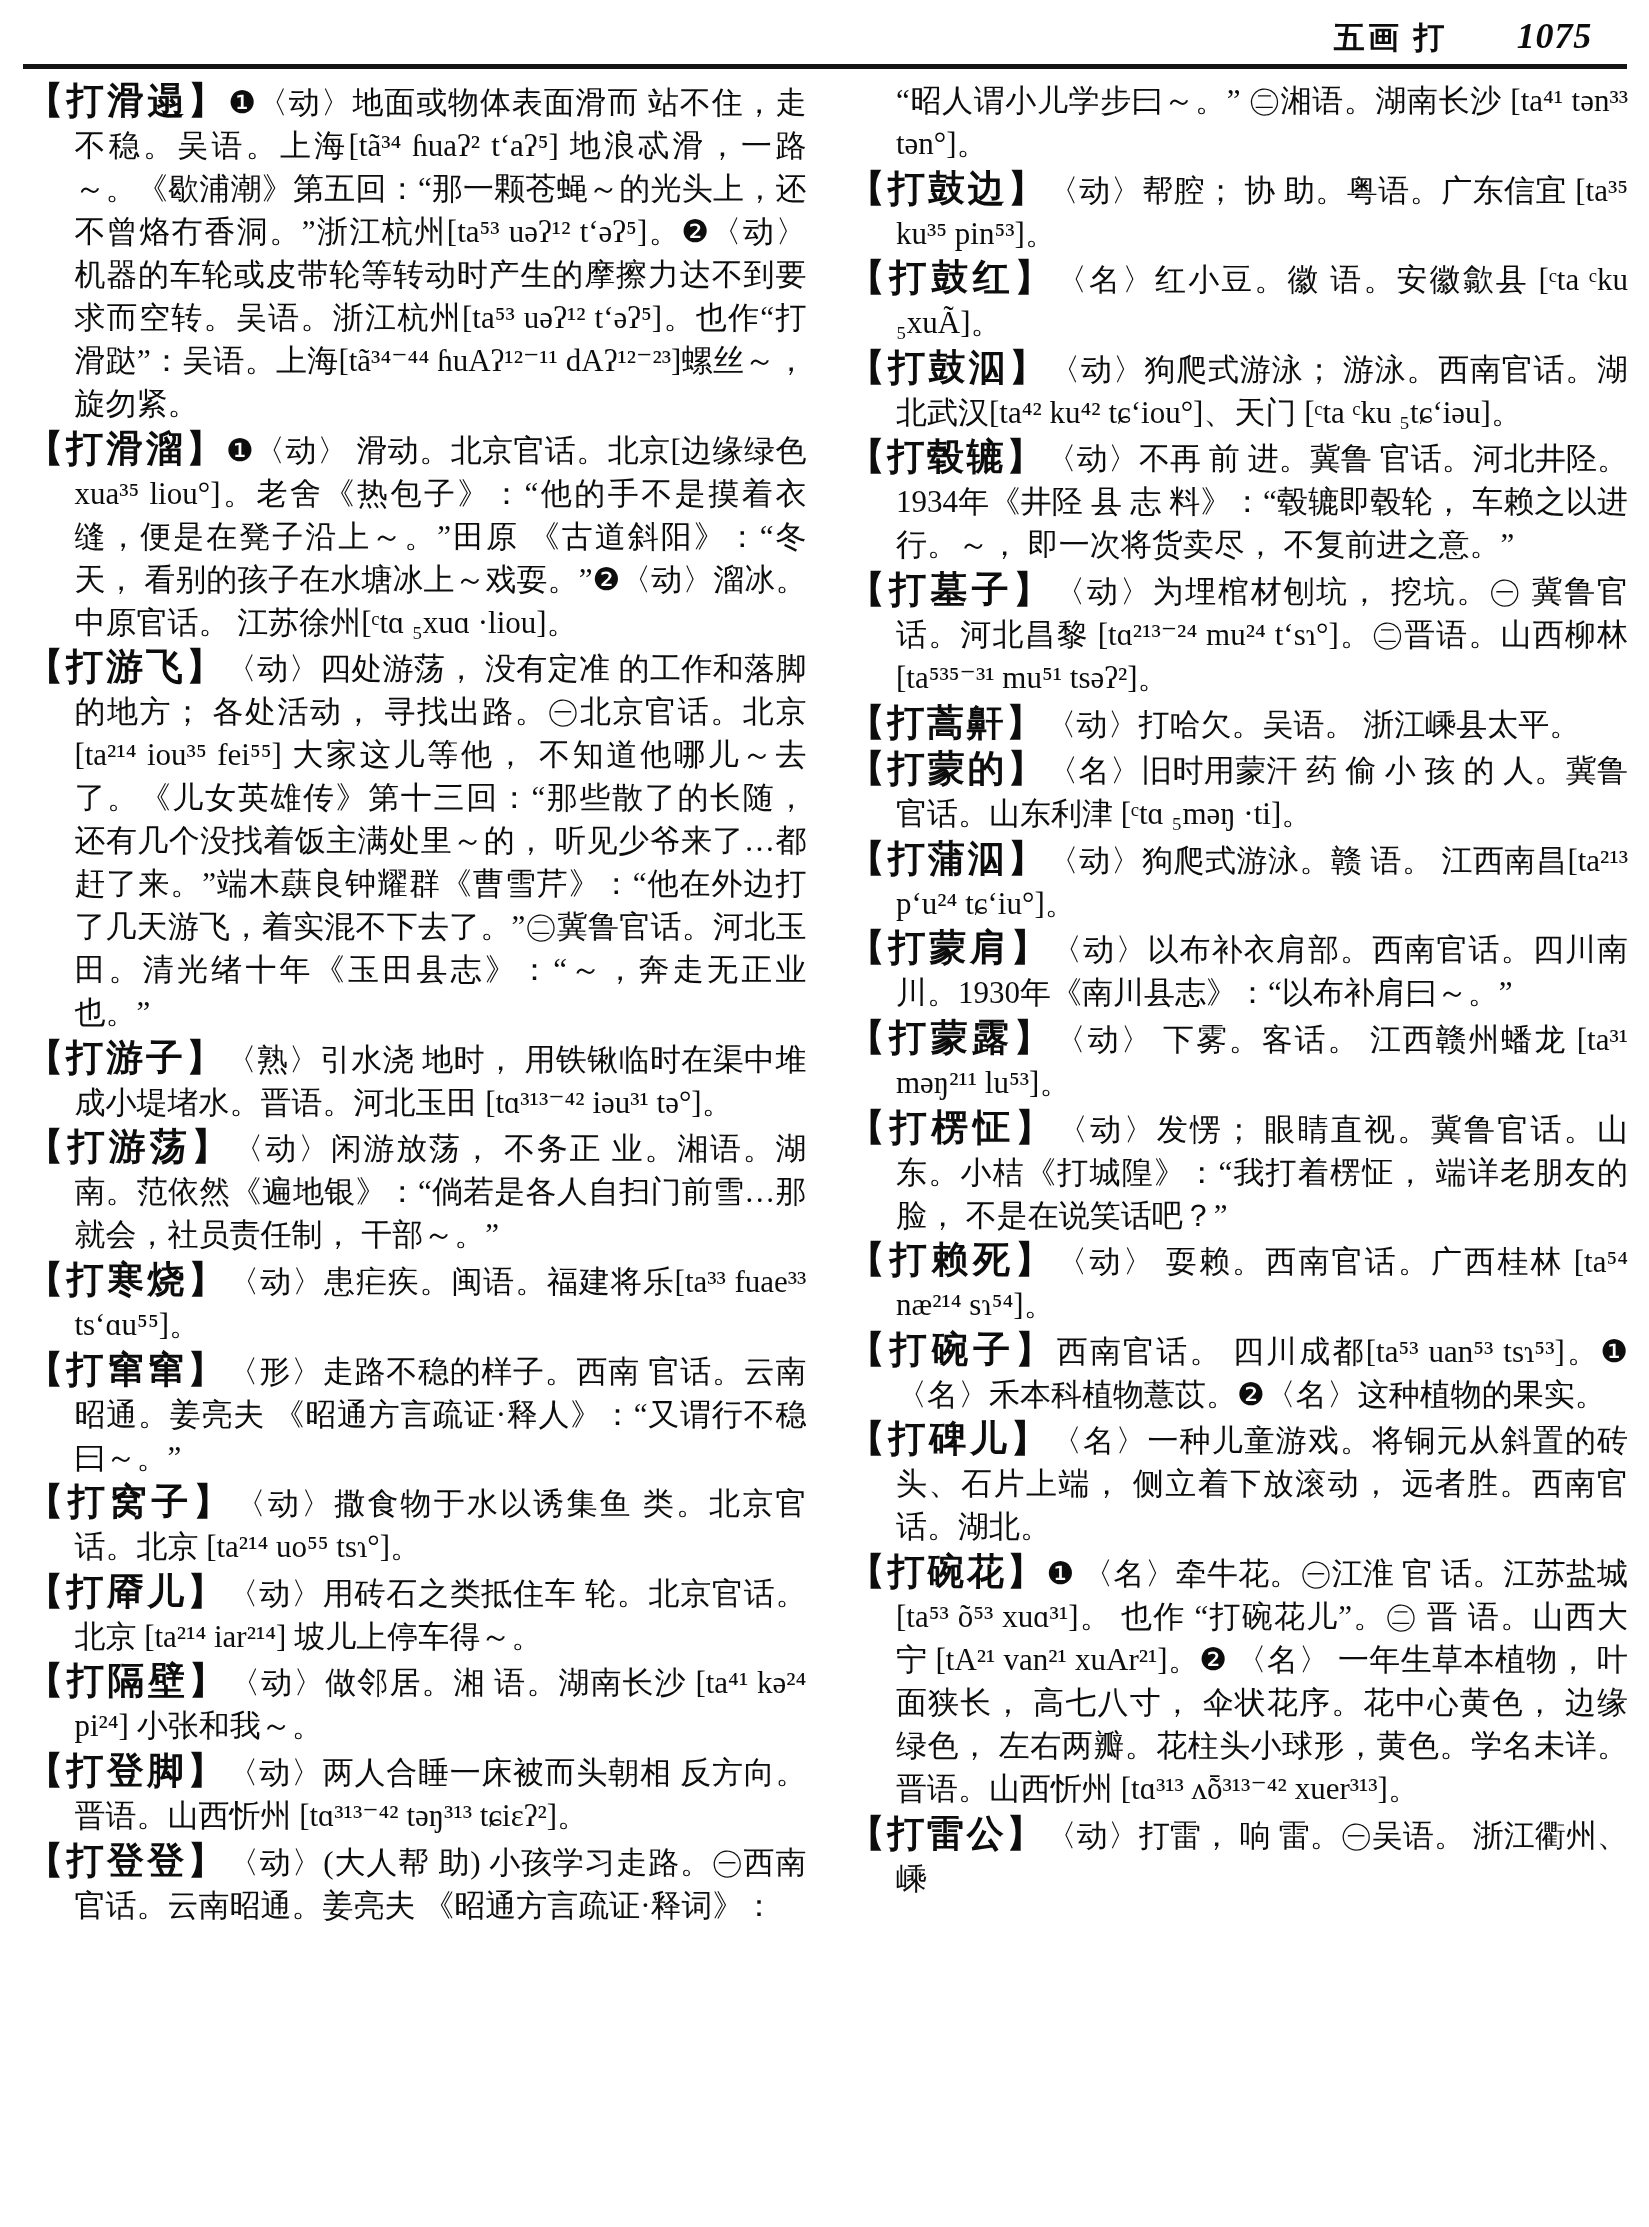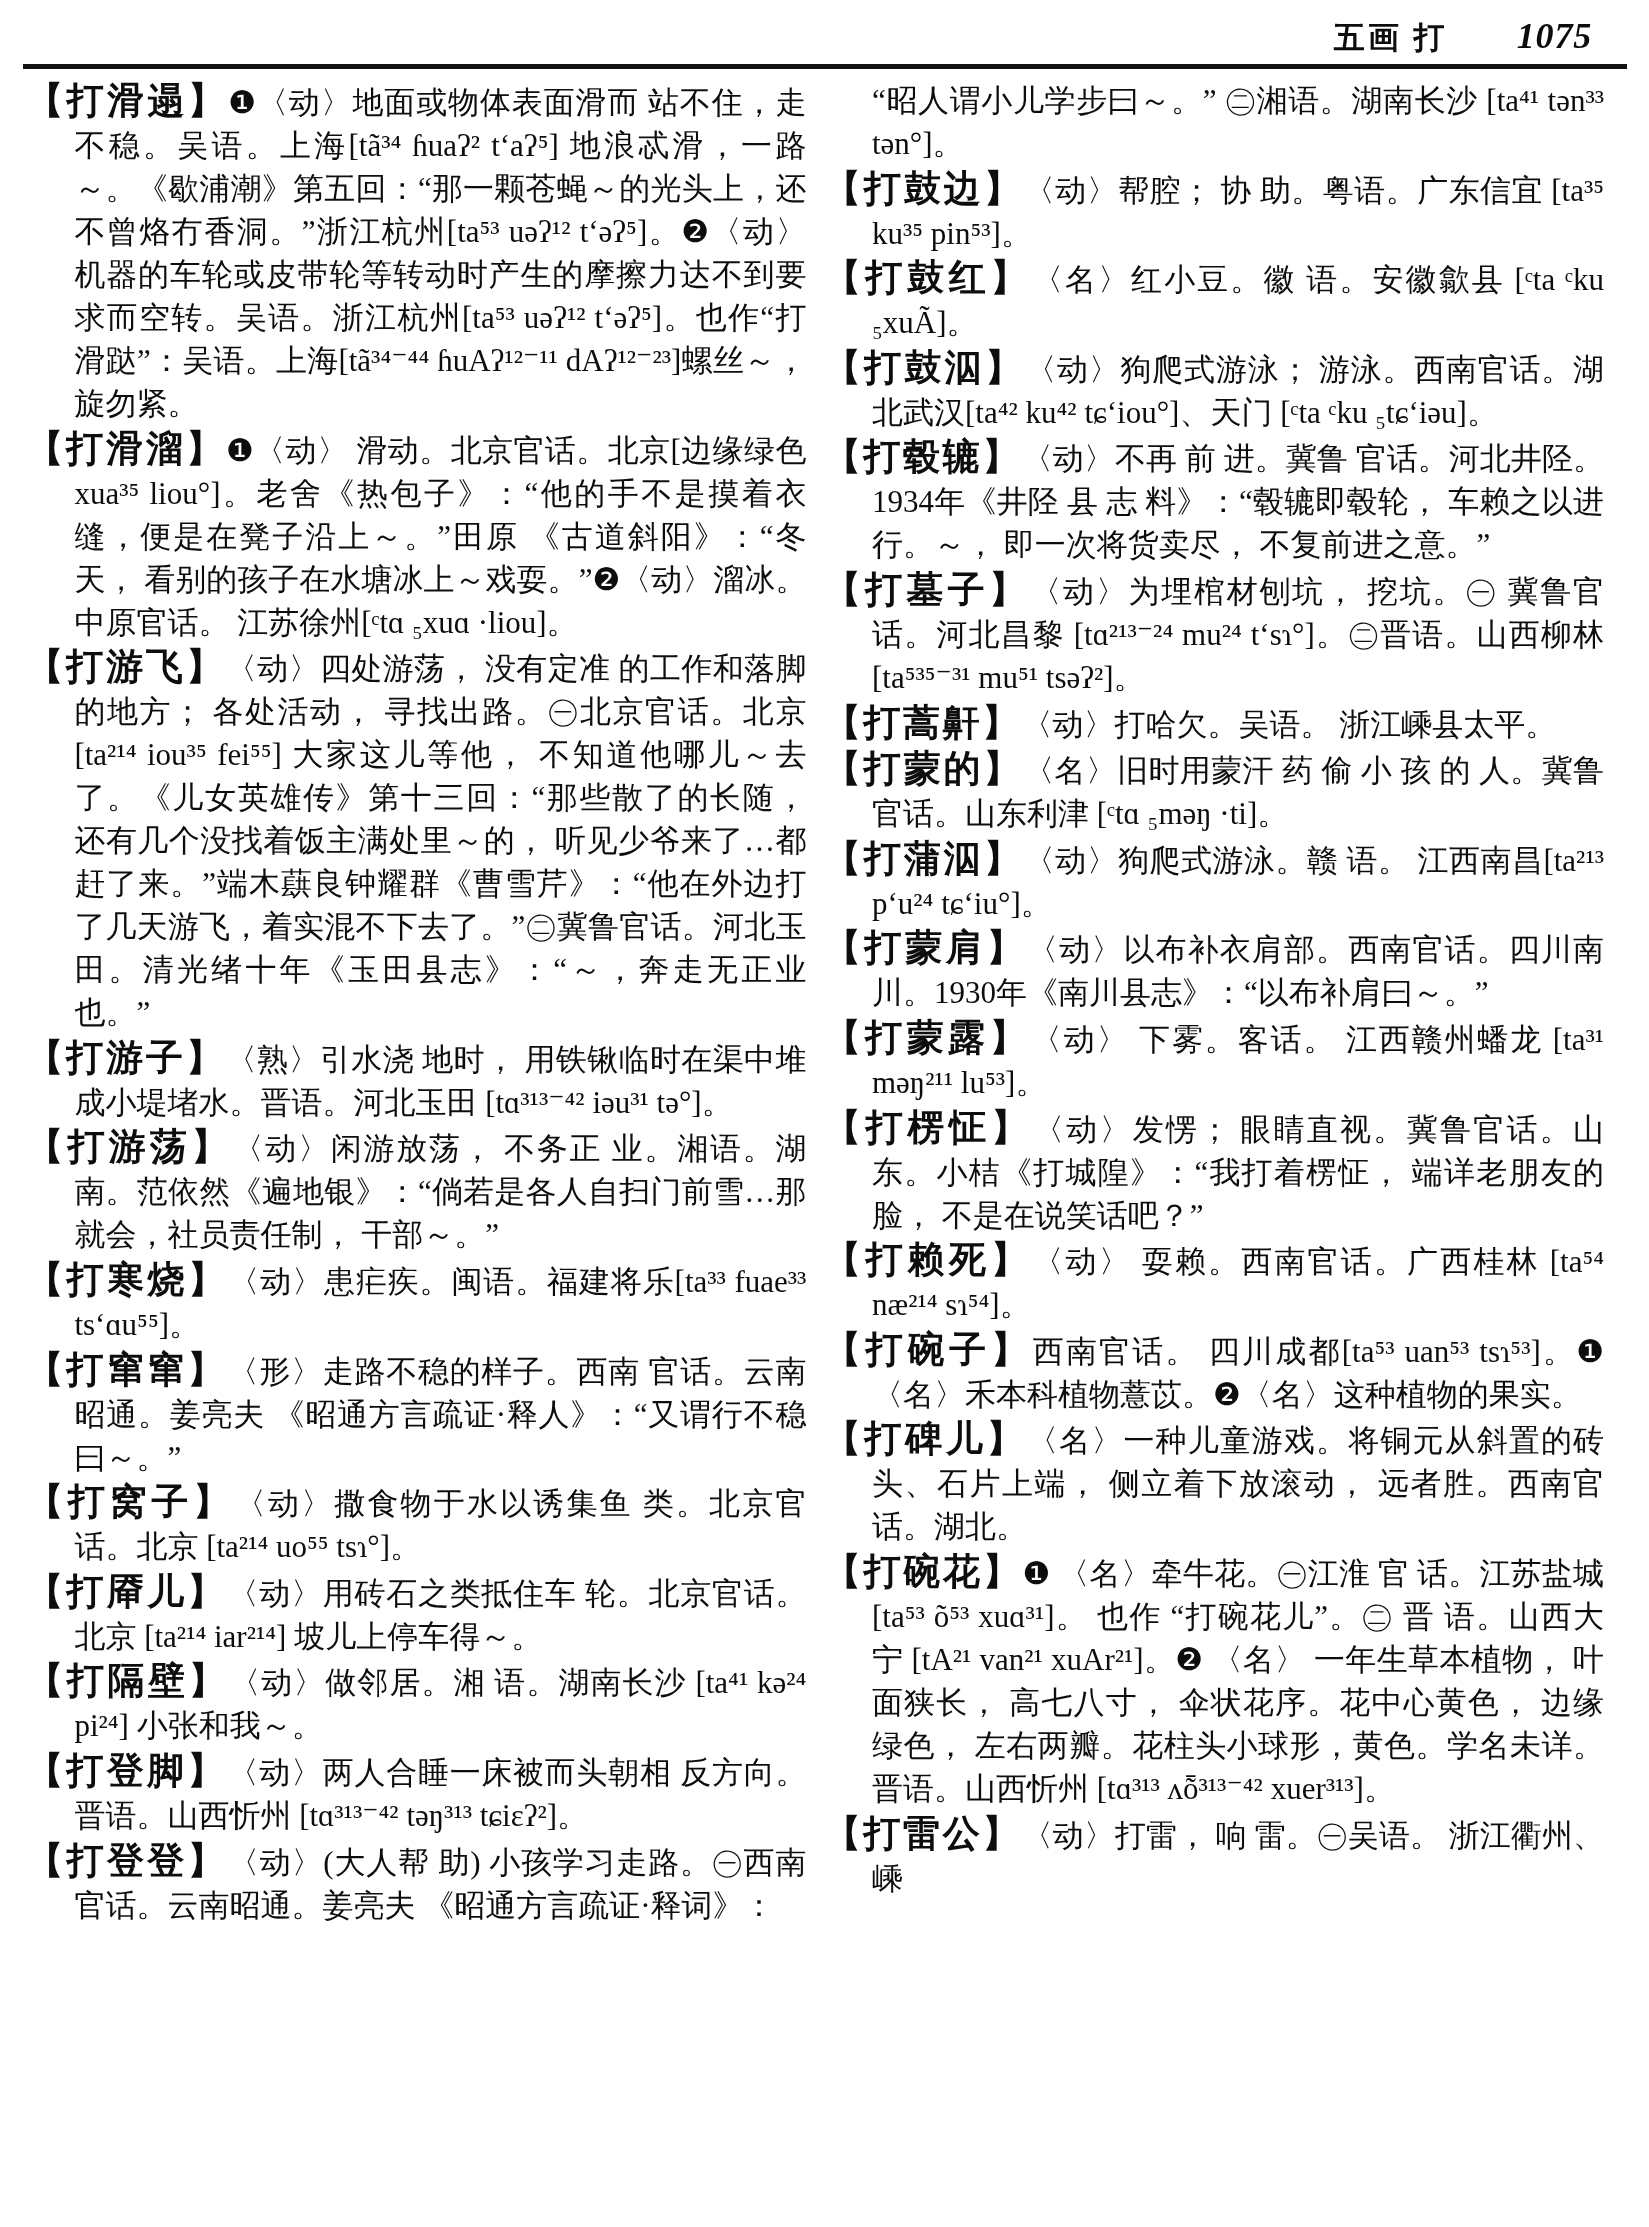--- a/index.html
+++ b/index.html
@@ -36,21 +36,21 @@
   
   .col {
     position: absolute; top: 79px; bottom: 0;
     width: 780px;
     font-size: 31px;
     line-height: 43px;
     text-align: justify;
     overflow: hidden;
   }
   .col-left  { left: 26.4px; }
-  .col-right { left: 824px; }
+  .col-right { left: 848px; }
 
   .entry {
     padding-left: 48px;
     text-indent: -48px;
     margin: 0 0 1.6px 0;
   }
   .entry.cont { text-indent: 0; }
   .entry .head {
     font-weight: bold;
     font-size: 37px;

